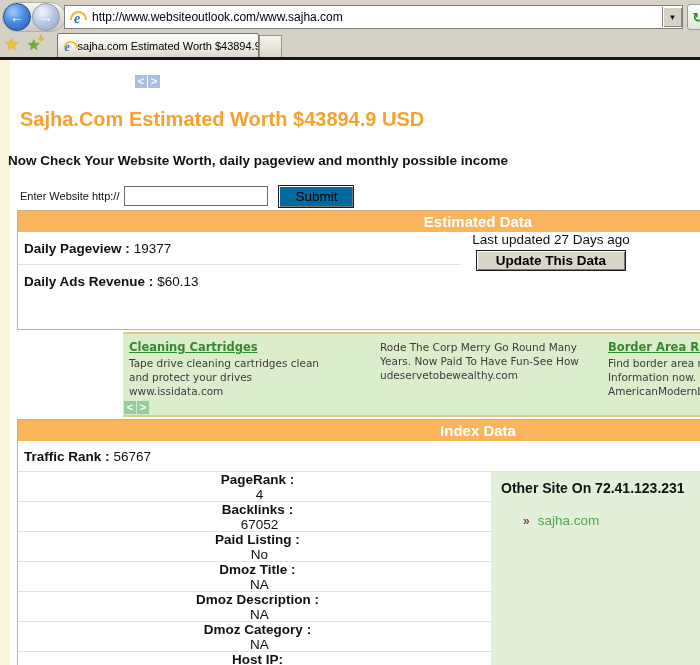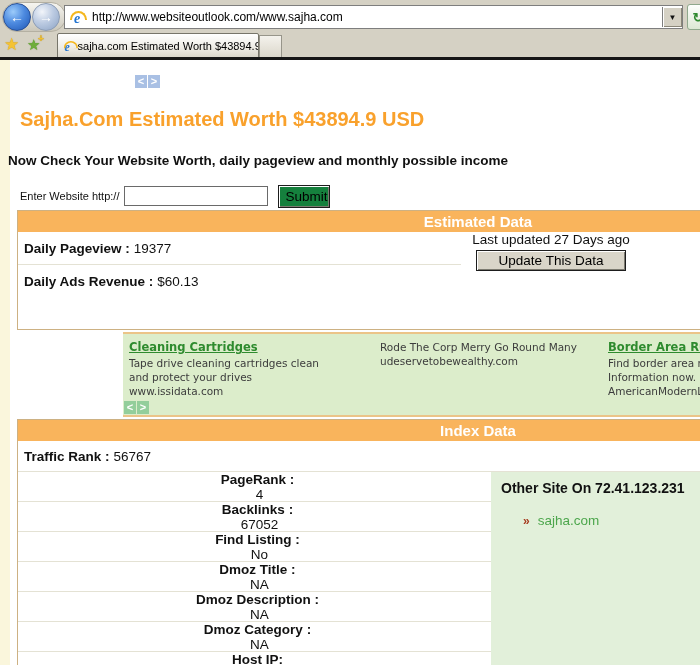--- a/index.html
+++ b/index.html
@@ -62,40 +62,40 @@
   #pager-top span{background:#A9C0E4;}
   #pager-bottom{left:124px;top:341px;}
   #pager-bottom span{background:#93CE9B;}
   #page-h1{position:absolute;left:20px;top:48px;font-size:20px;font-weight:bold;
     color:var(--accent_orange,#F9A12C);}
   #page-sub{position:absolute;left:8px;top:93px;font-size:13.5px;font-weight:bold;color:#111;}
   #form-row{position:absolute;left:20px;top:123px;height:26px;display:flex;align-items:center;}
   #form-label{font-size:11px;color:#111;}
   #website-input{width:136px;height:16px;margin-left:5px;border:1px solid #6A6A6A;
     font-size:12px;padding:1px 3px;outline:none;}
-  #submit-btn{margin-left:10px;width:52px;height:23px;font-size:13.5px;color:#000;
-    background:#15803d;border:1px solid #1d1d1d;
+  #submit-btn{margin-left:10px;width:76px;height:23px;font-size:13.5px;color:#000;
+    background:#0369a1;border:1px solid #1d1d1d;
     box-shadow:inset 1px 1px 0 #fff,inset -1px -1px 0 #7c7a70;}
   
   .datatable{position:absolute;left:17px;width:920px;border:1px solid var(--table_border,#CDB183);
     background:#fff;}
   .table-head{height:21px;background:var(--bar_orange,#F9B45C);color:#fff;font-weight:bold;
     font-size:15px;text-align:center;line-height:21px;}
   #est-table{top:150px;}
   #est-body{position:relative;height:97px;}
   #est-left{width:443px;}
   .drow{display:flex;align-items:center;padding-left:6px;font-size:13.5px;color:#111;}
   .drow b{font-weight:bold;}
   .drow .v{margin-left:4px;font-weight:normal;}
   #est-left .drow{height:32px;border-bottom:1px solid #E4E2D4;}
   #est-left .drow:last-child{border-bottom:none;}
   #est-right{position:absolute;left:443px;top:0;width:180px;height:97px;
     display:flex;flex-direction:column;align-items:center;}
   #last-updated{font-size:13.5px;color:#111;margin-bottom:3px;white-space:nowrap;}
-  #update-btn{width:150px;height:21px;font-size:13.5px;font-weight:normal;color:#000;
+  #update-btn{width:150px;height:21px;font-size:13.5px;font-weight:bold;color:#000;
     background:#D9D5C9;border:1px solid #1d1d1d;
     box-shadow:inset 1px 1px 0 #fff,inset -1px -1px 0 #7c7a70;}
   
   #ad-box{position:absolute;left:123px;top:272px;width:710px;height:81px;
     background:var(--ad_bg,#DCEDCB);border-top:2px solid #EBC488;border-bottom:2px solid #EBC488;
     display:flex;font-family:"DejaVu Sans",sans-serif;}
   .ad{padding:6px 0 0 6px;}
   .ad:nth-child(1){width:245px;}
   .ad:nth-child(2){width:222px;}
   .ad:nth-child(3){width:220px;}
@@ -190,20 +190,21 @@
 
   <div id="ad-box">
     <div class="ad">
       <span class="ad-title">Cleaning Cartridges</span>
       <div class="ad-line">Tape drive cleaning cartridges clean</div>
       <div class="ad-line">and protect your drives</div>
       <div class="ad-line">www.issidata.com</div>
     </div>
     <div class="ad">
       <div class="ad-line">Rode The Corp Merry Go Round Many</div>
+      <div class="ad-line">Years. Now Paid To Have Fun-See How</div>
       <div class="ad-line">udeservetobewealthy.com</div>
     </div>
     <div class="ad">
       <span class="ad-title">Border Area Rug</span>
       <div class="ad-line">Find border area ru</div>
       <div class="ad-line">Information now.</div>
       <div class="ad-line">AmericanModernLiv</div>
     </div>
   </div>
 
@@ -222,21 +223,21 @@
       <div id="idx-left">
         <div class="drow">
           <b>PageRank :</b>
           <span class="v">4</span>
         </div>
         <div class="drow">
           <b>Backlinks :</b>
           <span class="v">67052</span>
         </div>
         <div class="drow">
-          <b>Find Listing :</b>
+          <b>Paid Listing :</b>
           <span class="v">No</span>
         </div>
         <div class="drow">
           <b>Dmoz Title :</b>
           <span class="v">NA</span>
         </div>
         <div class="drow">
           <b>Dmoz Description :</b>
           <span class="v">NA</span>
         </div>

